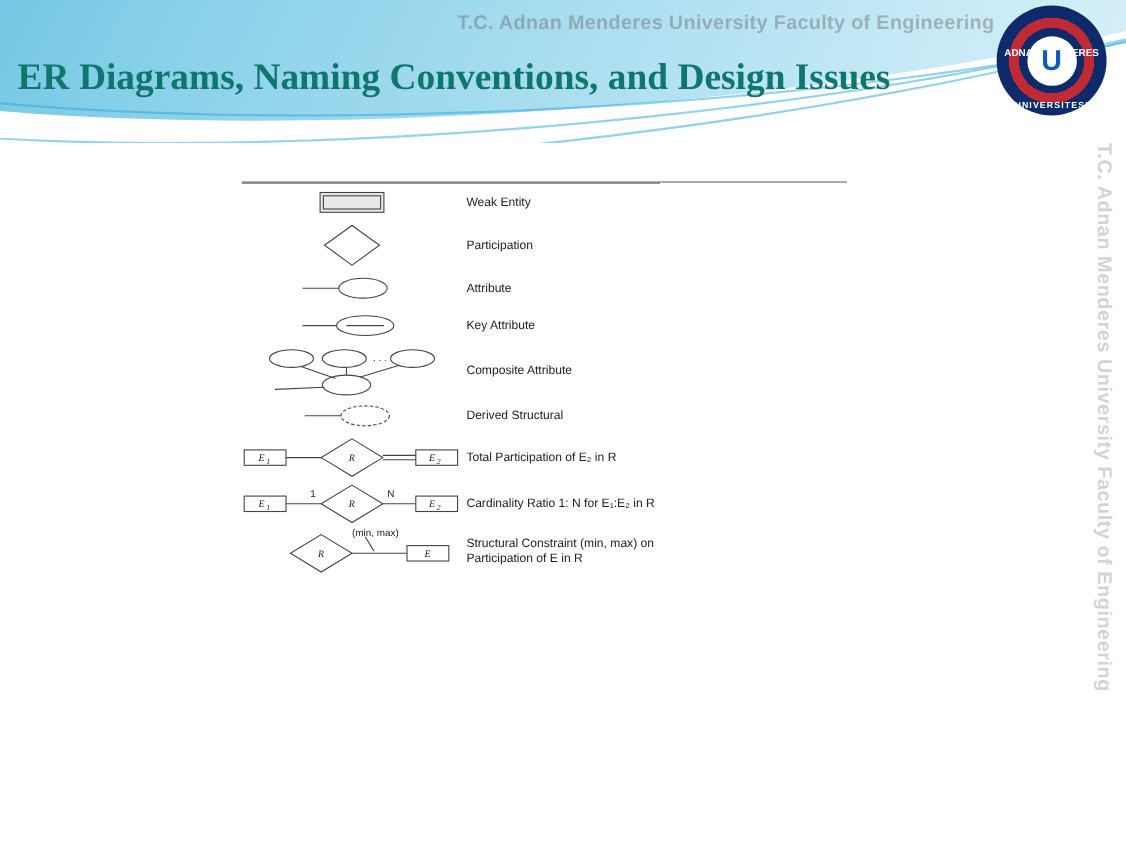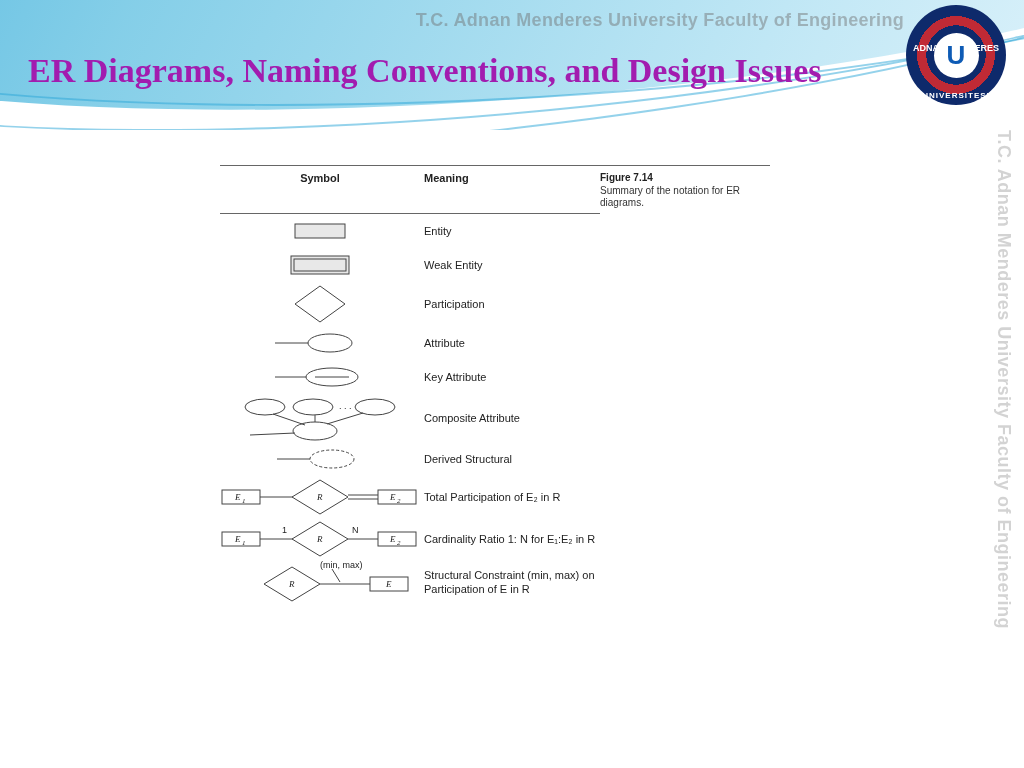--- a/index.html
+++ b/index.html
@@ -98,24 +98,24 @@
   .seal .ring-text2 {
     position: absolute; inset: 0;
     color: #fff; font-size: 8px; font-weight: bold;
     display: flex; align-items: flex-end; justify-content: center;
     padding-bottom: 5px;
     letter-spacing: 1px;
   }
 
   .slide-title {
     position: absolute;
-    top: 52px; left: 28px;
+    top: 52px; left: 16px;
     font-family: "Times New Roman", Times, serif;
     font-size: 34px;
-    color: #a21caf;
+    color: #0f766e;
     z-index: 5;
   }
 
   
   .figure {
     position: absolute;
     top: 165px; left: 220px;
     width: 550px;
     font-family: Arial, sans-serif;
     color: #222;
@@ -173,38 +173,22 @@
   <span class="ring-text2">UNIVERSITESI</span>
   <div class="inner">
       <span class="u">U</span>
     </div>
 </div>
 
 <h1 class="slide-title">ER Diagrams, Naming Conventions, and Design Issues</h1>
 
 <div class="figure">
   <hr class="hr-top">
-  <div class="head-row">
-    <div class="col-sym">Symbol</div>
-    <div class="col-mean">Meaning</div>
-    <div class="col-cap">
-      <span class="cap-title">Figure 7.14</span>
-      <span class="cap-text">Summary of the notation for ER diagrams.</span>
-    </div>
-  </div>
   <hr class="hr-sub" style="width:380px">
 
-  <div class="row">
-    <div class="col-sym">
-      <svg width="90" height="22">
-        <rect x="20" y="4" width="50" height="14" class="thinfill"></rect>
-      </svg>
-    </div>
-    <div class="col-mean">Entity</div>
-  </div>
 
   <div class="row">
     <div class="col-sym">
       <svg width="90" height="24">
         <rect x="16" y="3" width="58" height="18" class="thinfill"></rect>
         <rect x="19" y="6" width="52" height="12" class="thin"></rect>
       </svg>
     </div>
     <div class="col-mean">Weak Entity</div>
   </div>

